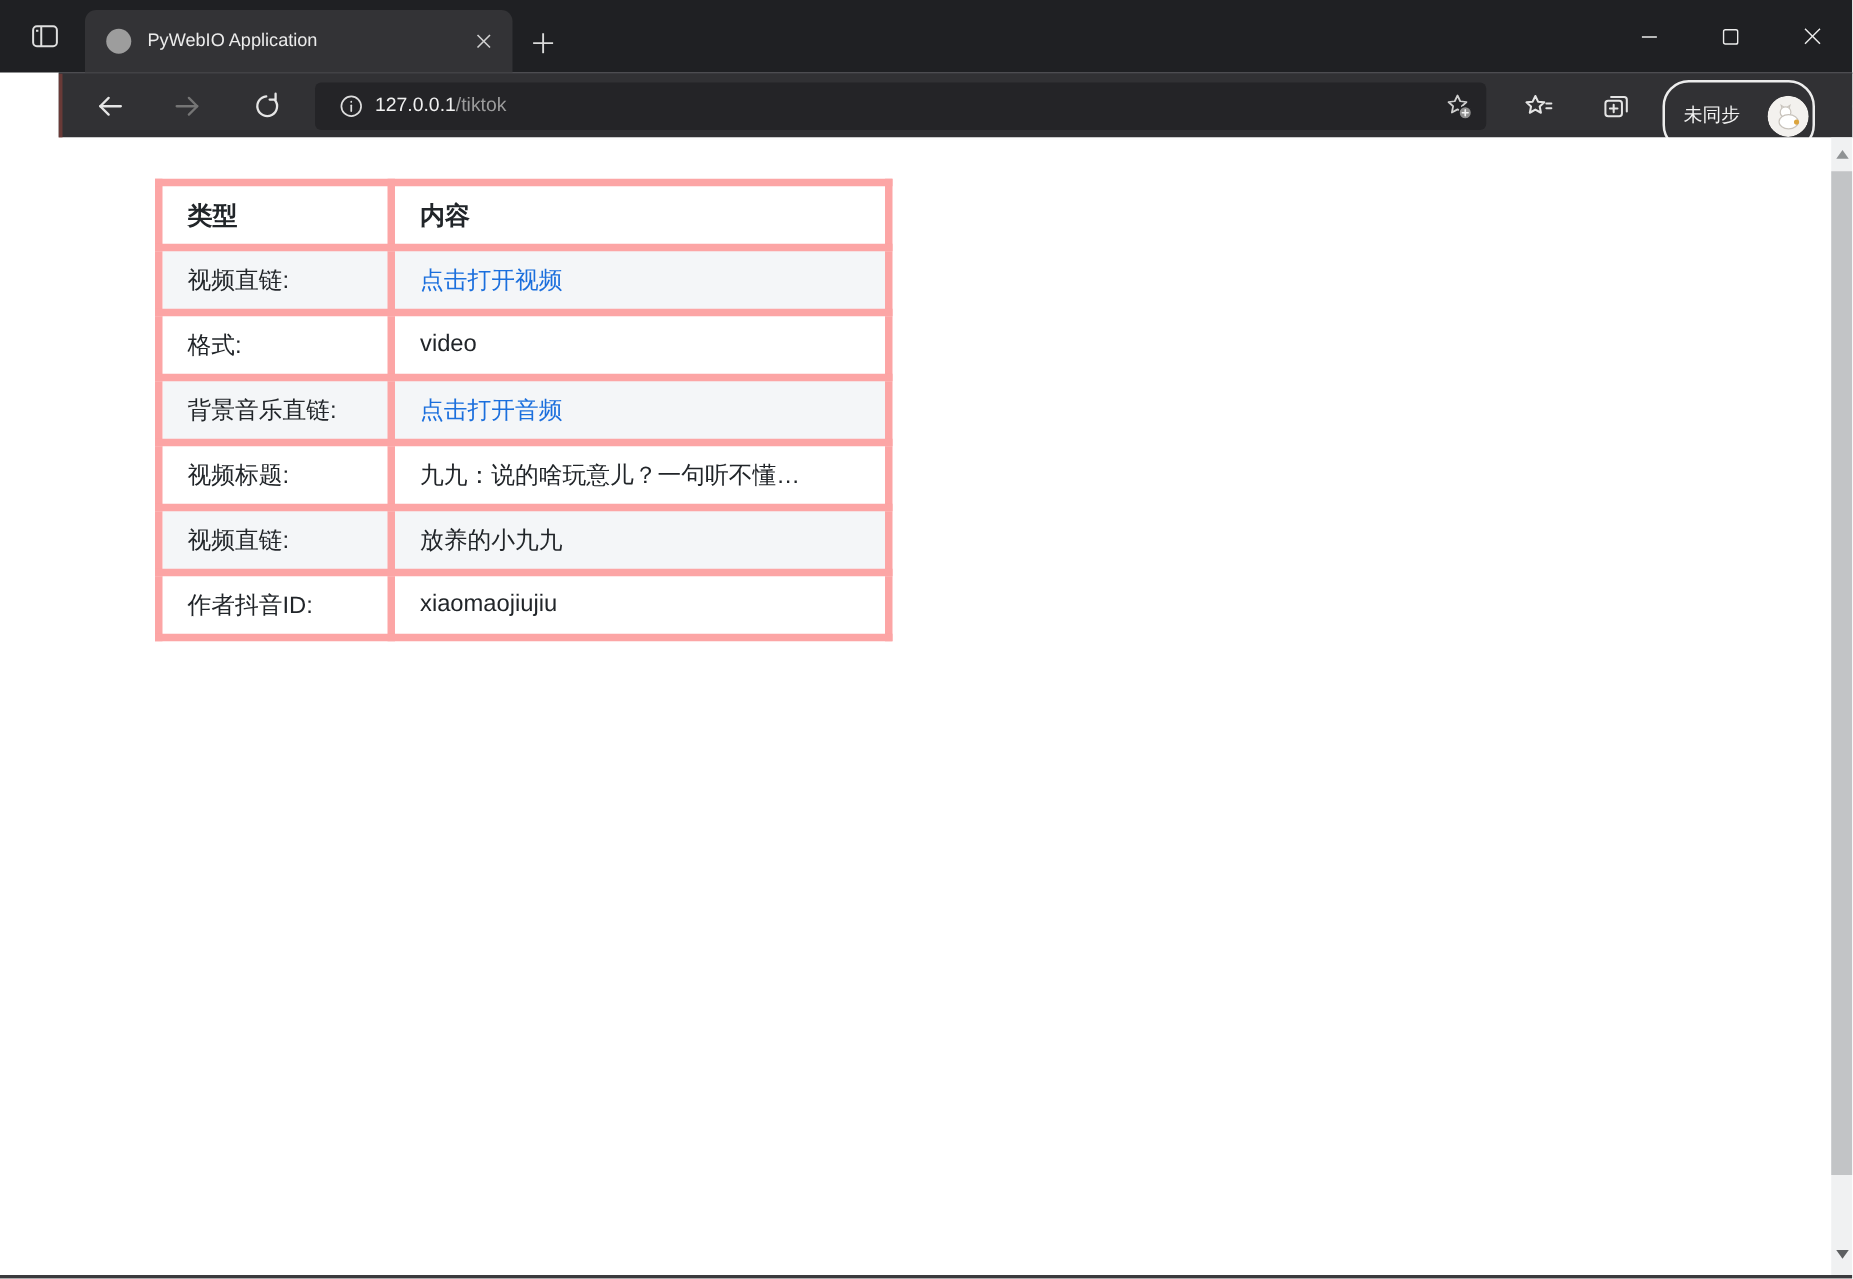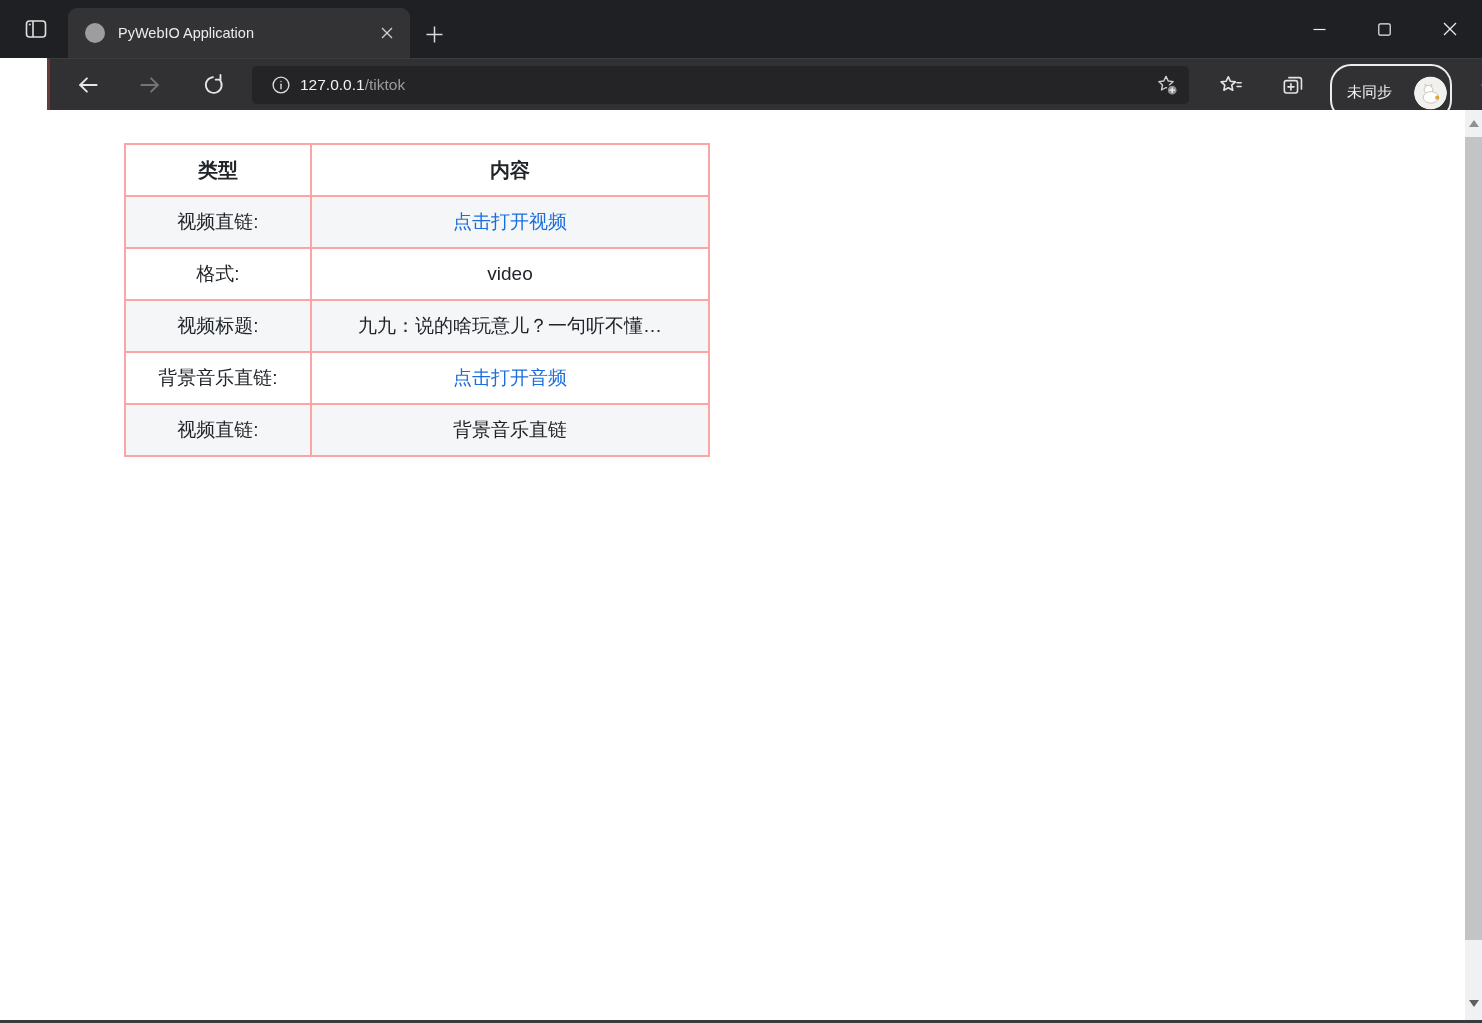--- a/index.html
+++ b/index.html
@@ -33,21 +33,21 @@
   .tool-btn { position:absolute; top:8px; width:36px; height:36px; background:transparent; border:none; cursor:pointer; display:flex; align-items:center; justify-content:center; }
   .fav-btn { left:1166px; } .collections-btn { left:1228px; } .more-btn { left:1425px; }
   .profile-pill { position:absolute; left:1283px; top:5px; width:122px; height:57px; border:2px solid #ededed; border-radius:21px; background:transparent; cursor:pointer; display:flex; align-items:center; }
   .profile-label { margin-left:15px; font-size:15px; color:#f3f3f3; white-space:nowrap; }
   .profile-avatar { position:absolute; right:3px; top:50%; transform:translateY(-50%); width:33px; height:33px; border-radius:50%; overflow:hidden; }
 
   
   .content { position:absolute; top:110px; left:0; width:1482px; height:910px; background:#fff; }
   table.info-table { position:absolute; left:124px; top:33px; border-collapse:collapse; table-layout:fixed; }
   .info-table col.c1 { width:186px; } .info-table col.c2 { width:398px; }
-  .info-table th, .info-table td { border:2px solid #fca5a5; height:52px; padding:0 20px; text-align:center; vertical-align:middle; font-size:19px; color:#212529; white-space:nowrap; overflow:hidden; }
+  .info-table th, .info-table td { border:6px solid #fca5a5; height:52px; padding:0 20px; text-align:left; vertical-align:middle; font-size:19px; color:#212529; white-space:nowrap; overflow:hidden; }
   .info-table th { font-weight:700; font-size:20px; background:#fff; }
   .info-table tbody tr:nth-child(odd) td { background:#f4f6f8; }
   .cell-link { color:#1b6fdd; text-decoration:none; cursor:pointer; }
 
   
   .scrollbar { position:absolute; top:0; right:0; width:17px; height:910px; background:#f0f1f2; }
   .sb-arrow { position:absolute; left:0; width:17px; height:17px; background:transparent; border:none; cursor:pointer; display:flex; align-items:center; justify-content:center; }
   .sb-up { top:5px; } .sb-down { bottom:8px; }
   .tri-up { width:0; height:0; border-left:5px solid transparent; border-right:5px solid transparent; border-bottom:7px solid #8f9294; }
   .tri-down { width:0; height:0; border-left:5px solid transparent; border-right:5px solid transparent; border-top:7px solid #5d5f61; }
@@ -236,30 +236,34 @@
       <tbody>
         <tr>
           <td>视频直链:</td>
           <td><a class="cell-link">点击打开视频</a></td>
         </tr>
         <tr>
           <td>格式:</td>
           <td>video</td>
         </tr>
         <tr>
+          <td>背景音乐直链:</td>
+          <td><a class="cell-link">点击打开音频</a></td>
+        </tr>
+        <tr>
           <td>视频标题:</td>
           <td>九九：说的啥玩意儿？一句听不懂…</td>
         </tr>
         <tr>
-          <td>背景音乐直链:</td>
-          <td><a class="cell-link">点击打开音频</a></td>
-        </tr>
-        <tr>
           <td>视频直链:</td>
-          <td>背景音乐直链</td>
+          <td>放养的小九九</td>
+        </tr>
+        <tr>
+          <td>作者抖音ID:</td>
+          <td>xiaomaojiujiu</td>
         </tr>
       </tbody>
     </table>
 
     <div class="scrollbar">
       <button class="sb-arrow sb-up">
           <span class="tri-up"></span>
         </button>
       <div class="sb-thumb"></div>
       <button class="sb-arrow sb-down">

